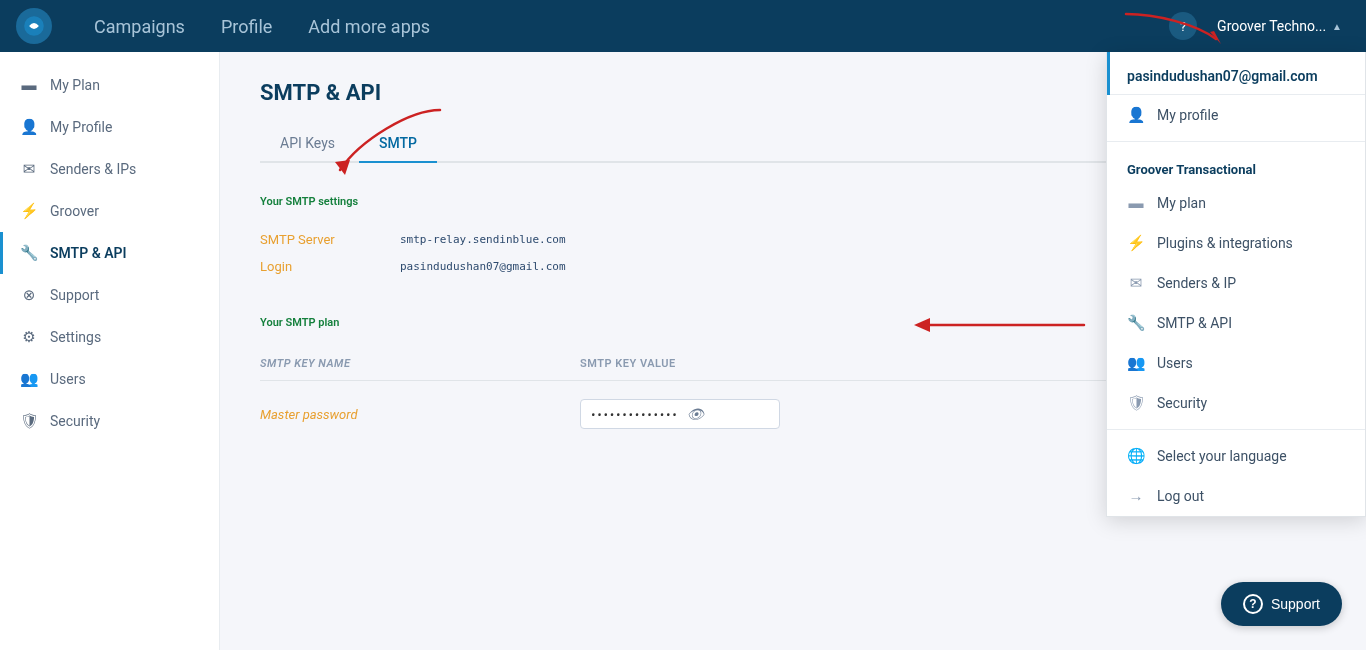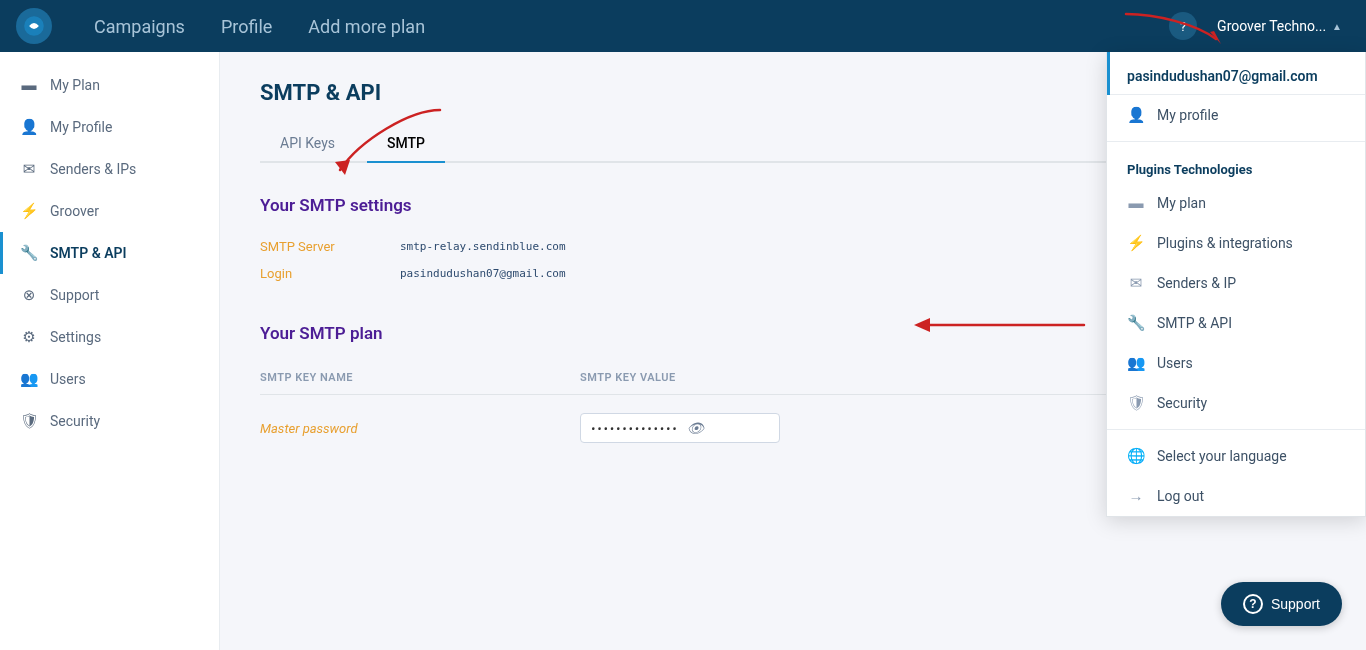--- a/index.html
+++ b/index.html
@@ -105,42 +105,42 @@
       font-weight: 700;
       color: #0b3d5e;
       margin-bottom: 20px;
     }
 
     
     .tabs {
       display: flex;
       border-bottom: 2px solid #e0e4e8;
       margin-bottom: 32px;
-      gap: 12px;
+      gap: 4px;
     }
     .tab {
       padding: 10px 20px;
       cursor: pointer;
       color: #6b7c93;
       font-size: 14px;
       border-bottom: 2px solid transparent;
       margin-bottom: -2px;
       transition: color 0.15s;
     }
     .tab.active {
-      color: #000000;
+      color: #0369a1;
       border-bottom-color: #1a90d0;
       font-weight: 500;
     }
 
     
     .section-title {
-      font-size: 17px;
+      font-size: 11px;
       font-weight: 600;
-      color: #4c1d95;
+      color: #15803d;
       margin-bottom: 18px;
     }
     .smtp-table { margin-bottom: 36px; }
     .smtp-row {
       display: flex;
       padding: 6px 0;
       align-items: center;
     }
     .smtp-label {
       width: 140px;
@@ -160,21 +160,21 @@
       border-bottom: 1px solid #e0e4e8;
       margin-bottom: 8px;
     }
     .smtp-keys-col {
       font-size: 11px;
       font-weight: 600;
       color: #8a9ab0;
       letter-spacing: 0.5px;
       text-transform: uppercase;
     }
-    .smtp-keys-col:first-child { width: 320px; }
+    .smtp-keys-col:first-child { width: 320px; font-style: italic; }
     .smtp-key-row { display: flex; align-items: center; padding: 10px 0; font-style: italic; }
     .smtp-key-name { width: 320px; color: #e8a030; font-size: 13px; }
     .smtp-key-value {
       display: flex;
       align-items: center;
       border: 1px solid #d0d8e4;
       border-radius: 4px;
       padding: 6px 10px;
       background: #fff;
       gap: 8px;
@@ -274,21 +274,21 @@
 <nav class="topnav">
   <div class="topnav-logo">
     <svg viewBox="0 0 36 36" fill="none" xmlns="http://www.w3.org/2000/svg">
       <circle cx="18" cy="18" r="16" fill="#1a90d0" opacity="0.6"></circle>
       <path d="M10 18 Q18 8 26 18 Q18 28 10 18Z" fill="#fff"></path>
     </svg>
   </div>
   <div class="topnav-links">
     <div class="topnav-link">Campaigns</div>
     <div class="topnav-link">Profile</div>
-    <div class="topnav-link">Add more plan</div>
+    <div class="topnav-link">Add more apps</div>
   </div>
   <div class="topnav-right">
     <div class="topnav-help">?</div>
     <div class="topnav-account">
       <span class="topnav-account-name">Groover Techno...</span>
       <span class="topnav-chevron">▲</span>
     </div>
   </div>
 </nav>
 
@@ -373,21 +373,21 @@
 <div class="dropdown">
   <div style="position:relative">
     <div style="position:absolute; left:0; top:0; bottom:0; width:3px; background:#1a90d0;"></div>
     <div class="dropdown-email">pasindudushan07@gmail.com</div>
   </div>
   <div class="dropdown-item">
     <span class="d-icon">👤</span>
     <span>My profile</span>
   </div>
   <hr class="dropdown-divider">
-  <div class="dropdown-section-header">Plugins Technologies</div>
+  <div class="dropdown-section-header">Groover Transactional</div>
   <div class="dropdown-item">
     <span class="d-icon">▬</span>
     <span>My plan</span>
   </div>
   <div class="dropdown-item">
     <span class="d-icon">⚡</span>
     <span>Plugins &amp; integrations</span>
   </div>
   <div class="dropdown-item">
     <span class="d-icon">✉</span>

